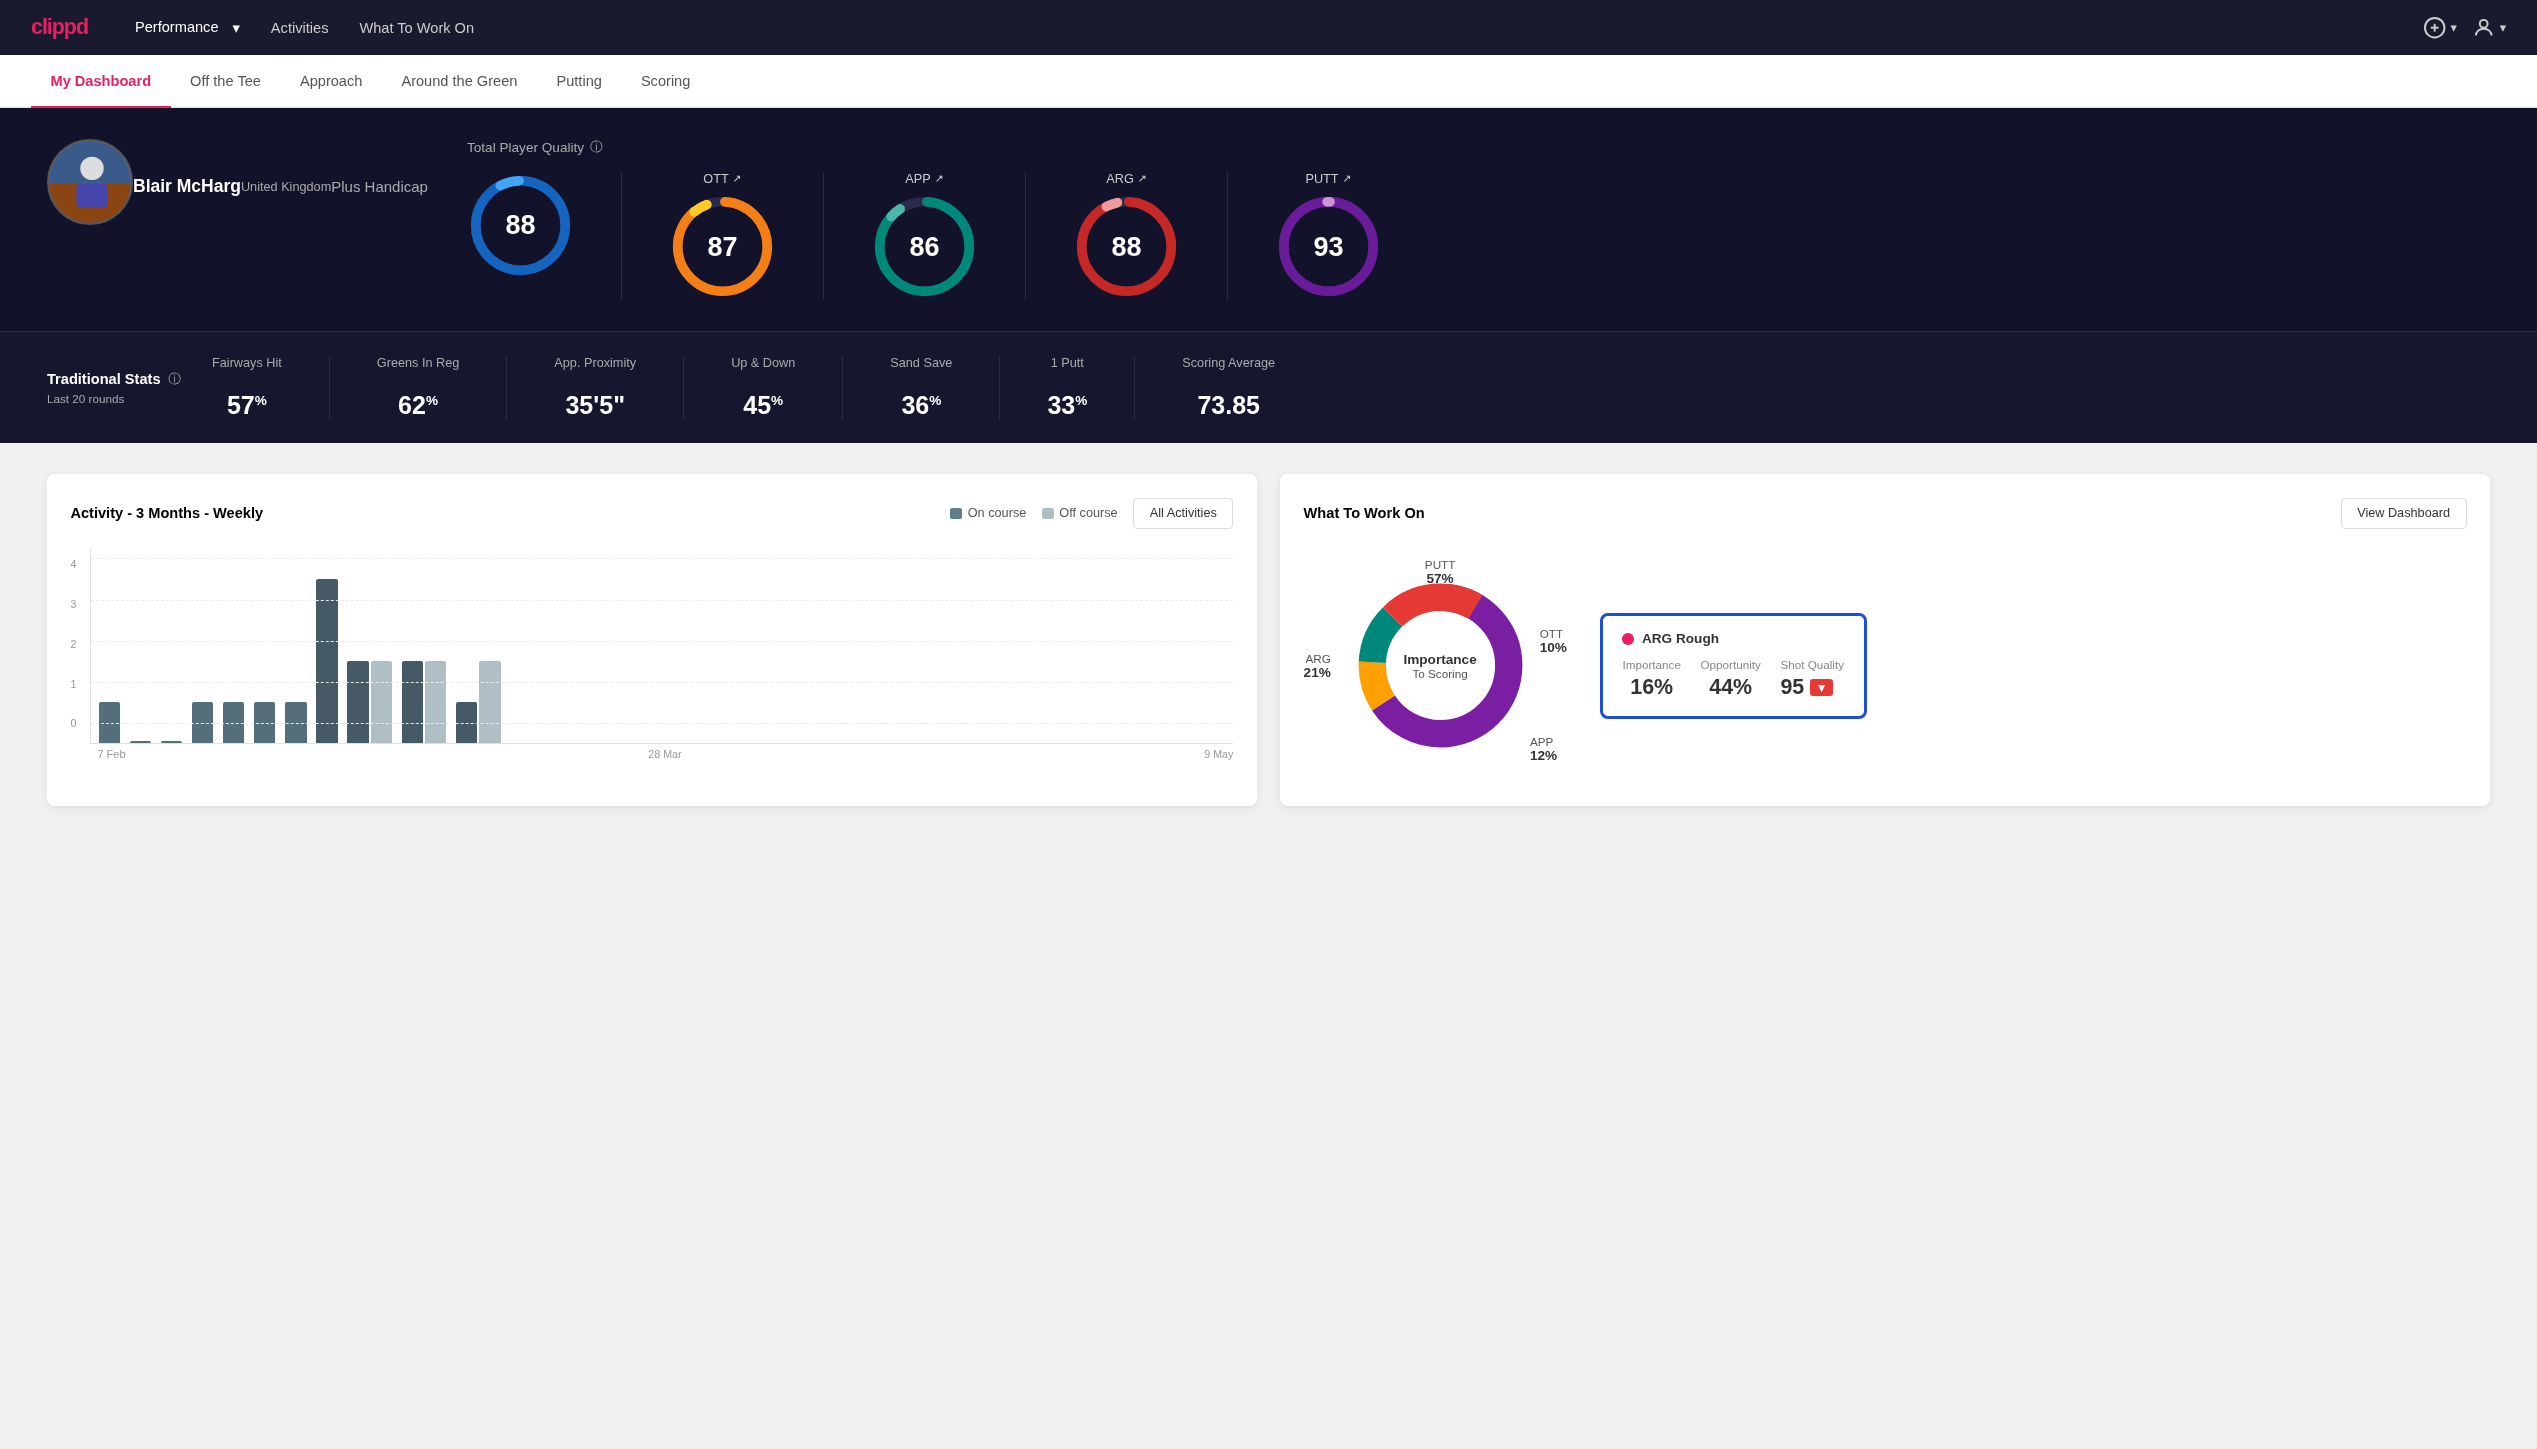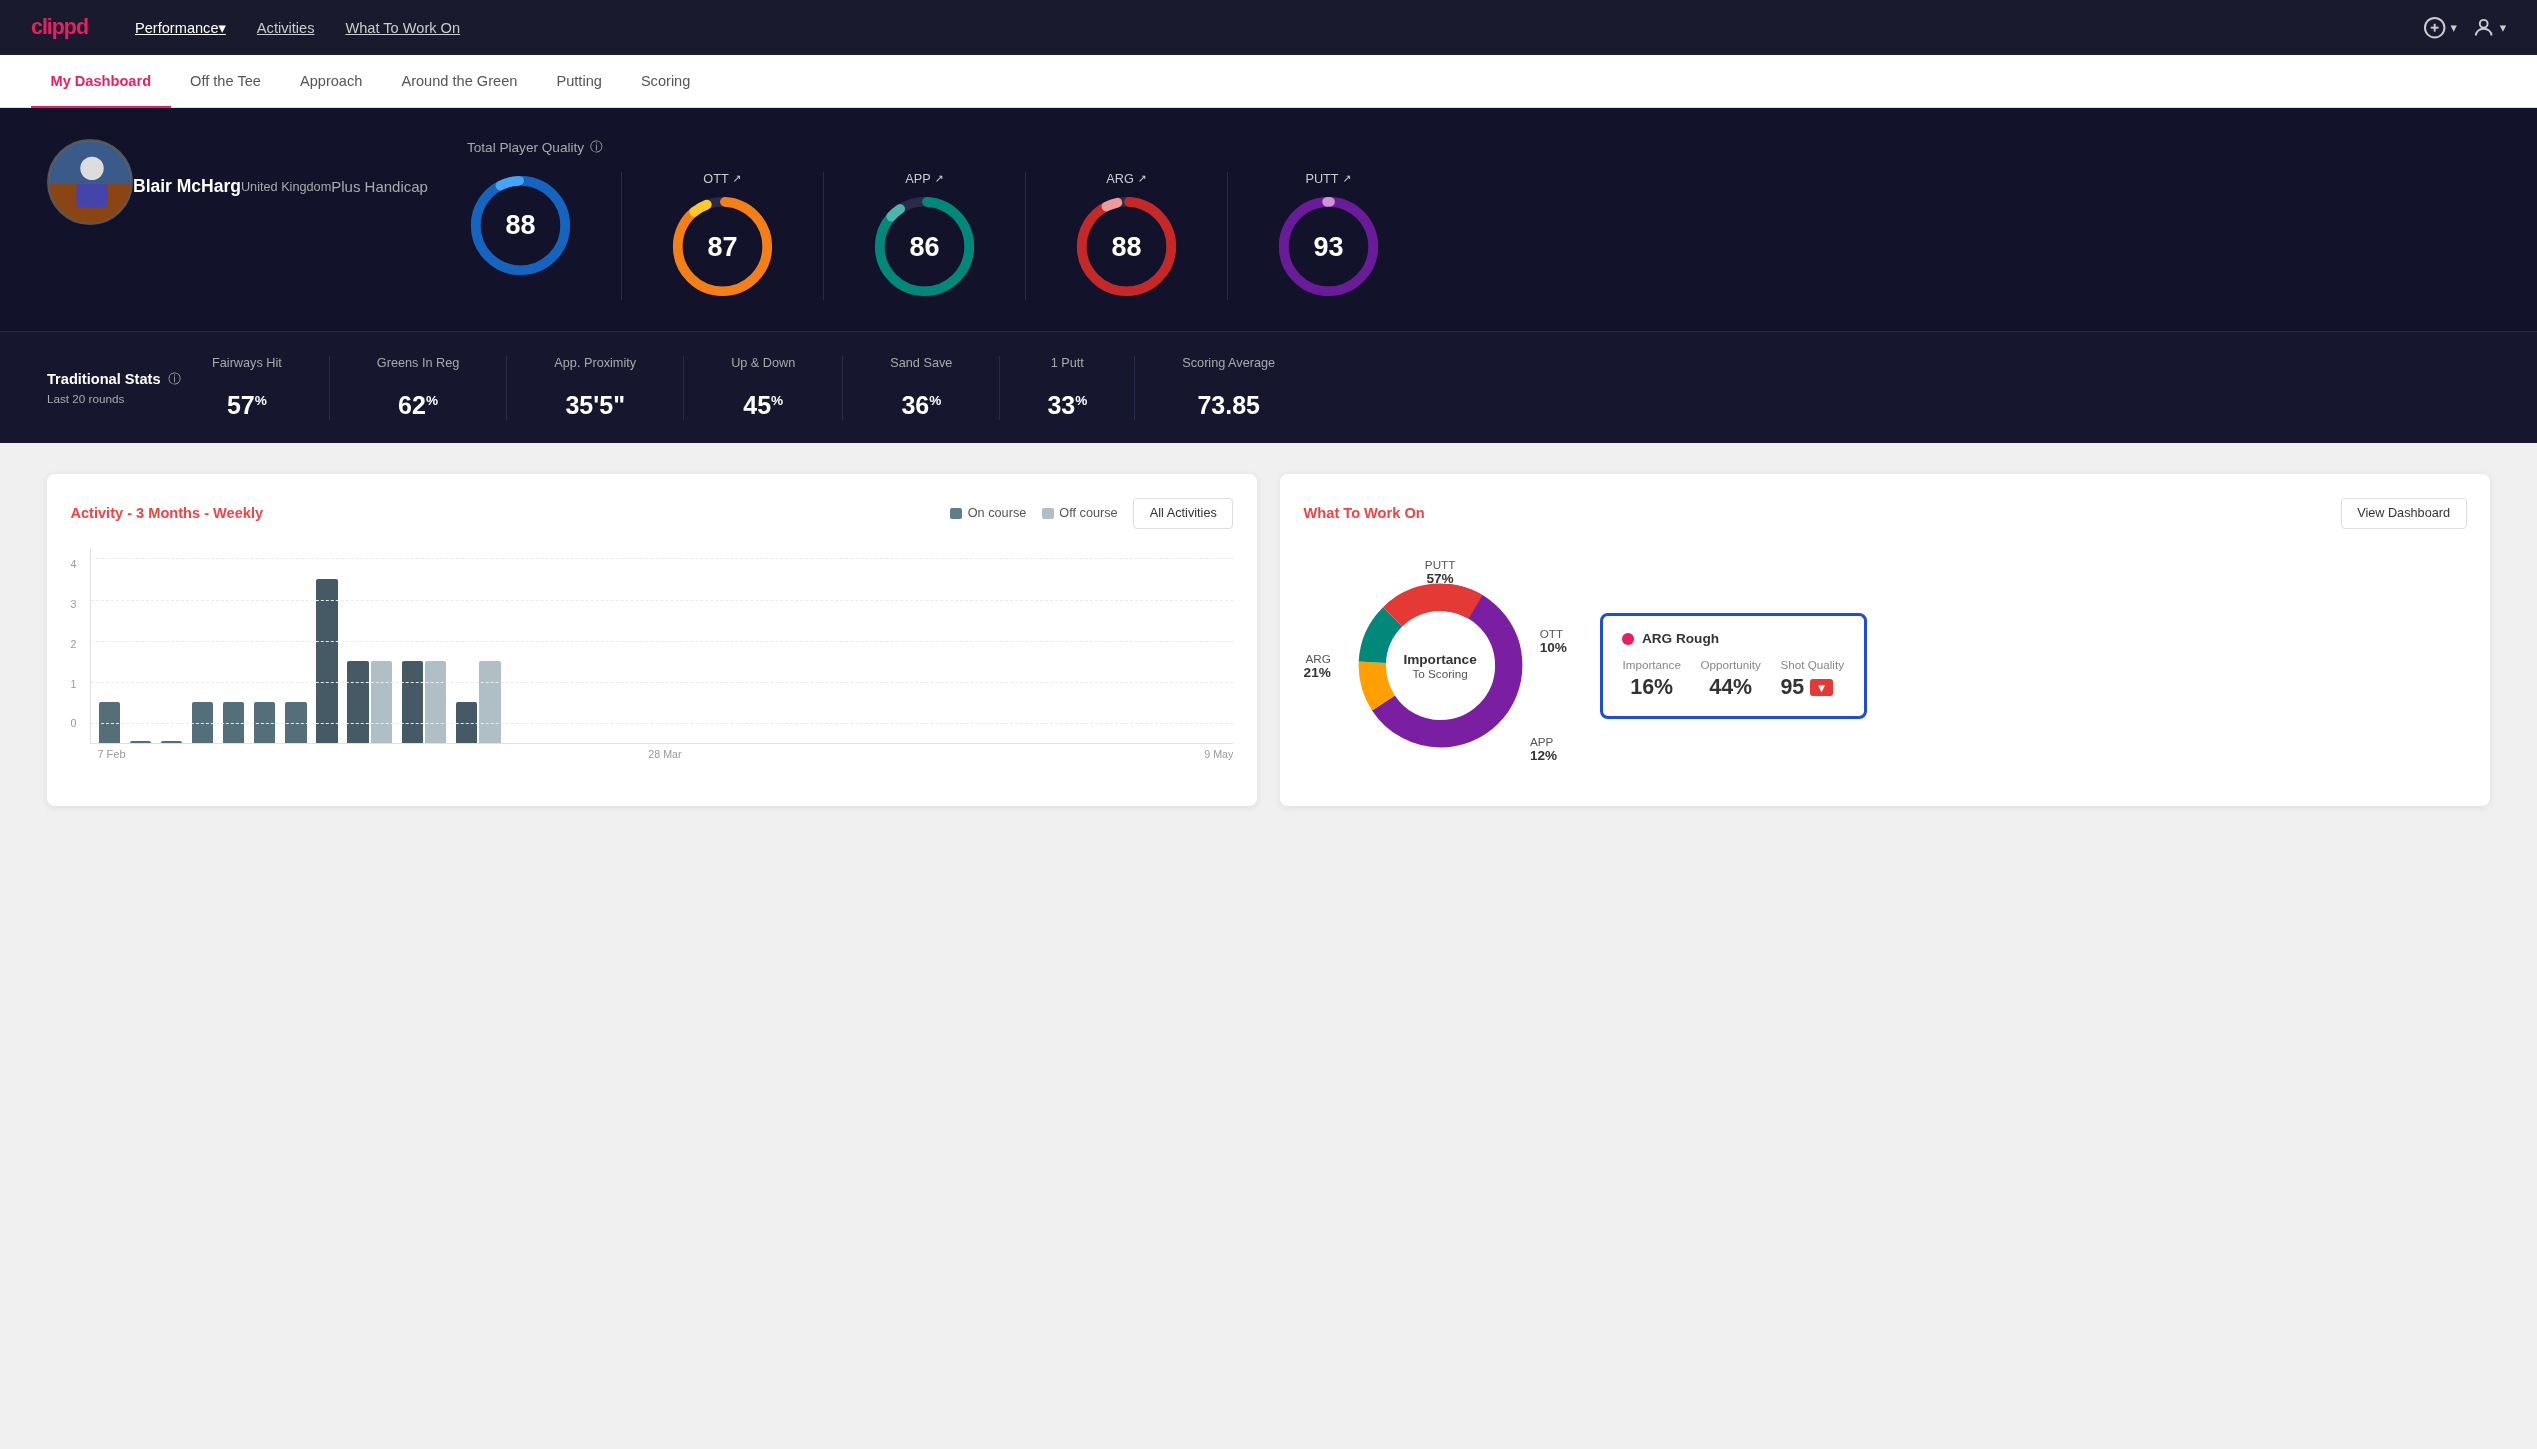--- a/index.html
+++ b/index.html
@@ -9,21 +9,21 @@
     .top-nav {
       background: #1a1a2e;
       display: flex;
       align-items: center;
       padding: 0 31px;
       height: 55px;
       justify-content: space-between;
     }
     .logo { color: #e91e63; font-weight: 900; font-size: 21.4px; letter-spacing: -1px; }
     .nav-links { display: flex; gap: 31px; align-items: center; }
-    .nav-link { color: #ccc; font-size: 14.6px; cursor: pointer; display: flex; align-items: center; gap: 0; text-decoration: underline; }
+    .nav-link { color: #ccc; font-size: 14.6px; cursor: pointer; display: flex; align-items: flex-start; gap: 14px; }
     .nav-link.active { color: #fff; }
     .nav-right { display: flex; align-items: center; gap: 15.6px; }
     .nav-icon-btn { color: #ccc; font-size: 19.5px; cursor: pointer; display: flex; align-items: center; gap: 3.9px; }
 
     
     .tabs-bar {
       background: #fff;
       display: flex;
       align-items: center;
       padding: 0 31px;
@@ -76,21 +76,21 @@
     .stat-value sup { font-size: 13.6px; }
 
     
     .main-content { background: #f0f0f0; padding: 31px 47px; display: flex; gap: 23.4px; }
 
     
     .card { background: #fff; border-radius: 7.8px; padding: 23.4px; box-shadow: 0 1.9px 7.8px rgba(0,0,0,0.08); }
     .activity-card { flex: 1; min-width: 0; }
     .work-card { flex: 1; min-width: 0; }
     .card-header { display: flex; justify-content: space-between; align-items: center; margin-bottom: 19.5px; }
-    .card-title { font-size: 14.6px; font-weight: 600; color: #ef4444; }
+    .card-title { font-size: 14.6px; font-weight: 600; color: #000000; }
     .legend { display: flex; gap: 15.6px; align-items: center; }
     .legend-item { display: flex; align-items: center; gap: 5.8px; font-size: 12.7px; color: #555; }
     .legend-dot { width: 11.7px; height: 11.7px; border-radius: 1.9px; }
     .btn-outline { border: 1px solid #ddd; background: #fff; color: #333; padding: 7.8px 15.6px; border-radius: 3.9px; font-size: 12.7px; cursor: pointer; }
     .bar-group { display: flex; gap: 1.9px; align-items: flex-end; }
     .bar { border-radius: 1.9px 1.9px 0 0; }
 
     
     .donut-section { display: flex; gap: 23.4px; align-items: center; }
 

